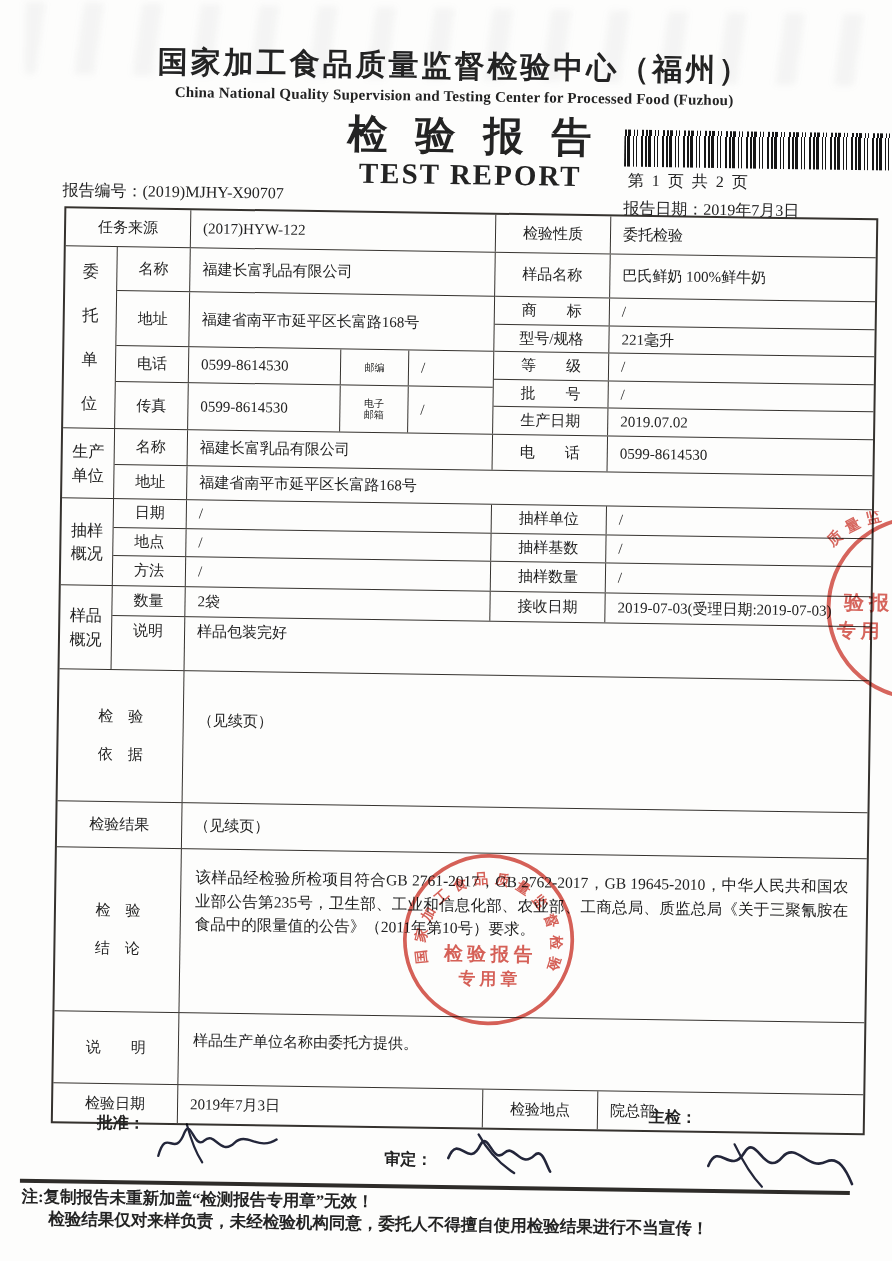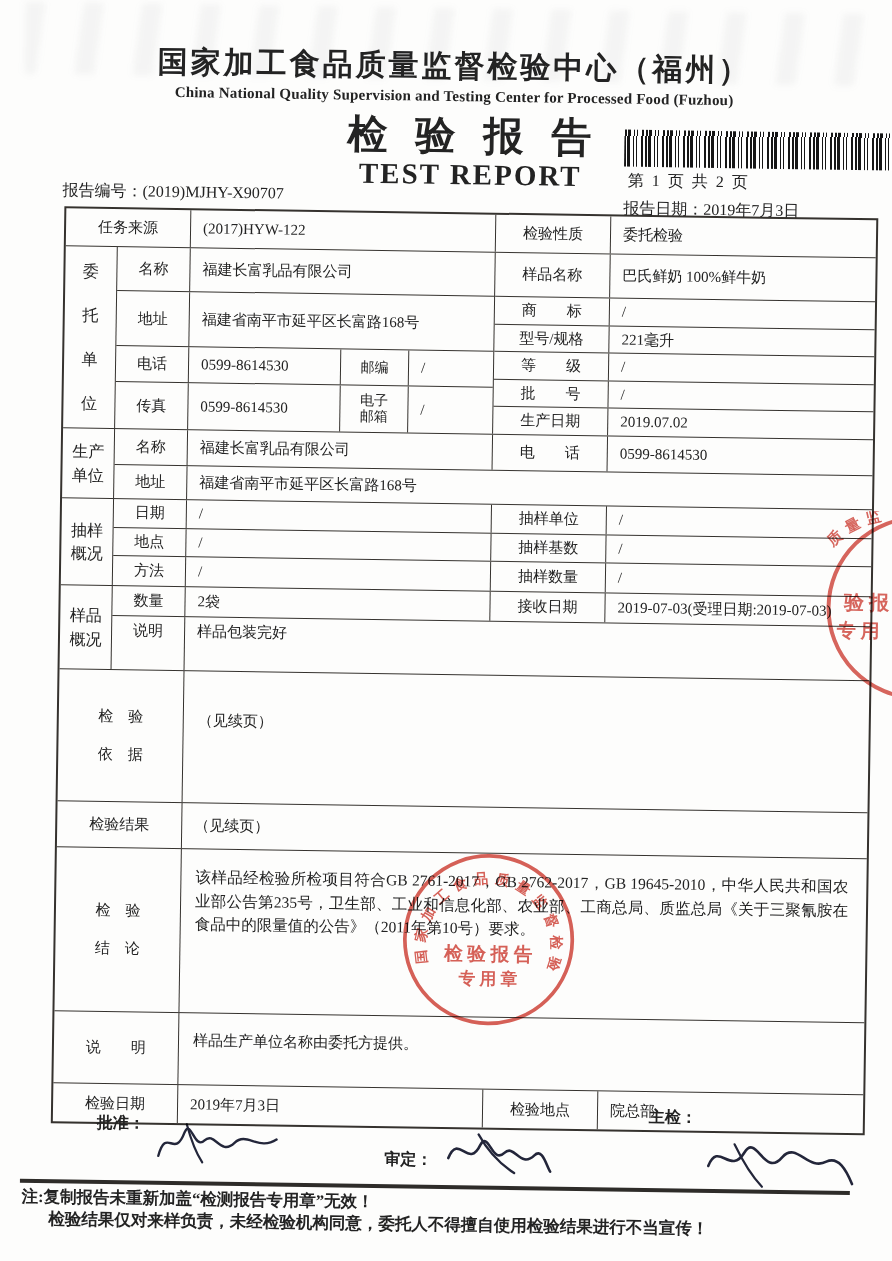--- a/index.html
+++ b/index.html
@@ -33,21 +33,21 @@
   .cell:last-child{border-right:none;}
   .lbl{justify-content:center;text-align:center;}
   .val{padding-left:12px;}
   .stack{display:flex;flex-direction:column;box-sizing:border-box;border-right:1.6px solid #35322e;}
   .stack:last-child{border-right:none;}
   .srow{display:flex;border-bottom:1.6px solid #35322e;box-sizing:border-box;}
   .srow:last-child{border-bottom:none;}
   .c1{width:52px;justify-content:center;text-align:center;font-size:16px;}
   .vlabel{line-height:2.75;}
   .w73{width:73px;}.w115{width:115px;}.w125{width:125px;}.w305{width:305px;}
-  .w152{width:152px;}.w68{width:68px;font-size:14px;line-height:1.15;text-align:right;}
+  .w152{width:152px;}.w68{width:68px;font-size:10px;line-height:1.15;text-align:right;}
   .fx{flex:1;}
   .top{align-items:flex-start;}
   .h-rA{height:38px;}.h-rB{height:182px;}.h-rC{height:70px;}.h-rD{height:87px;}
   .h-rE{height:84px;}.h-rF{height:132px;}.h-rG{height:46px;}.h-rH{height:164px;}
   .h-rI{height:72px;}.h-rJ{height:38px;}
   .sr44{height:44px;}.sr56{height:56px;}.sr36h{height:36px;}.sr46{height:46px;}
   .sr28{height:28px;}.sr27{height:27px;}.sr36{height:36px;}.sr34{height:34px;}
   .sr29{height:29px;}.sr30{height:30px;}.sr54{height:54px;}
   .two-line{line-height:2.5;}
   .basis-val{padding:40px 0 0 14px;}

